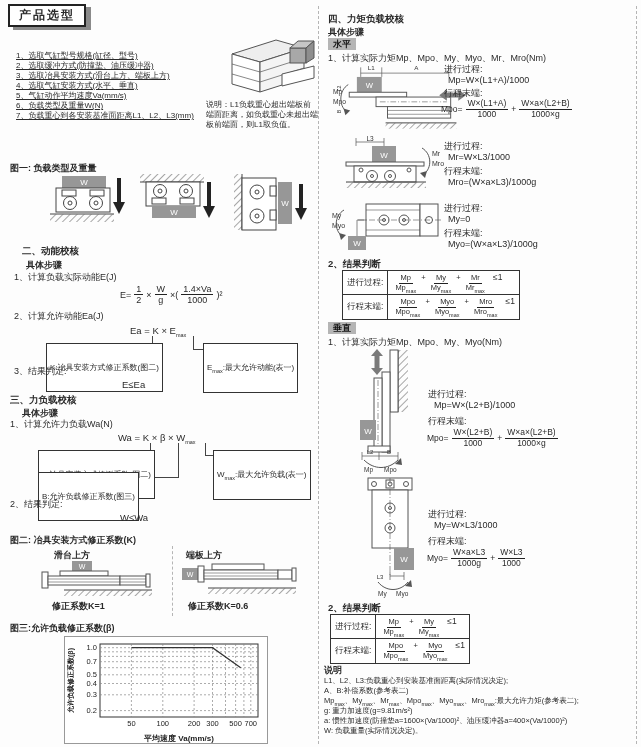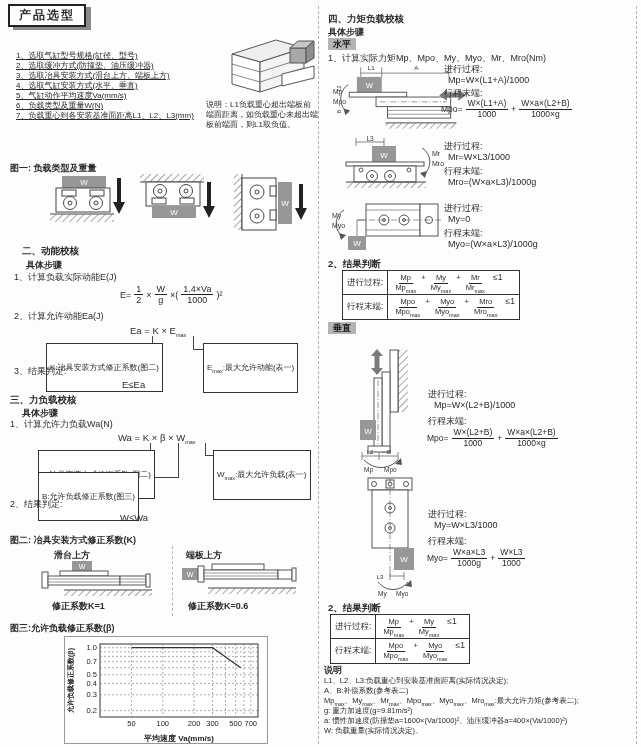--- a/index.html
+++ b/index.html
@@ -379,20 +379,21 @@
               <span class="n">Mro</span>
               <span class="d"><span>Mro</span><sub>max</sub></span>
             </span>
         <span class="cond">≤1</span>
       </td>
     </tr>
   </tbody>
     </table>
 
   <div class="abs tag" style="left:328px;top:322px">垂直</div>
+  <div class="abs t9" style="left:328px;top:336px">1、计算实际力矩Mp、Mpo、My、Myo(Nm)</div>
 
   <svg class="abs" style="left:352px;top:348px" width="95" height="126" viewBox="0 0 95 126">
     <line x1="25" y1="8" x2="25" y2="20" stroke="#7a7a7a" stroke-width="5"></line>
     <polygon points="19,8 31,8 25,1" fill="#7a7a7a"></polygon>
     <polygon points="19,20 31,20 25,27" fill="#7a7a7a"></polygon>
     <rect x="46" y="2" width="10" height="62" fill="url(#hatch)"></rect>
     <line x1="46" y1="2" x2="46" y2="64" stroke="#444"></line>
     <rect x="38" y="2" width="8" height="62" fill="#fff" stroke="#555"></rect>
     <rect x="30" y="24" width="8" height="80" fill="#fff" stroke="#555"></rect>
     <rect x="22" y="30" width="8" height="70" fill="#fff" stroke="#555"></rect>

